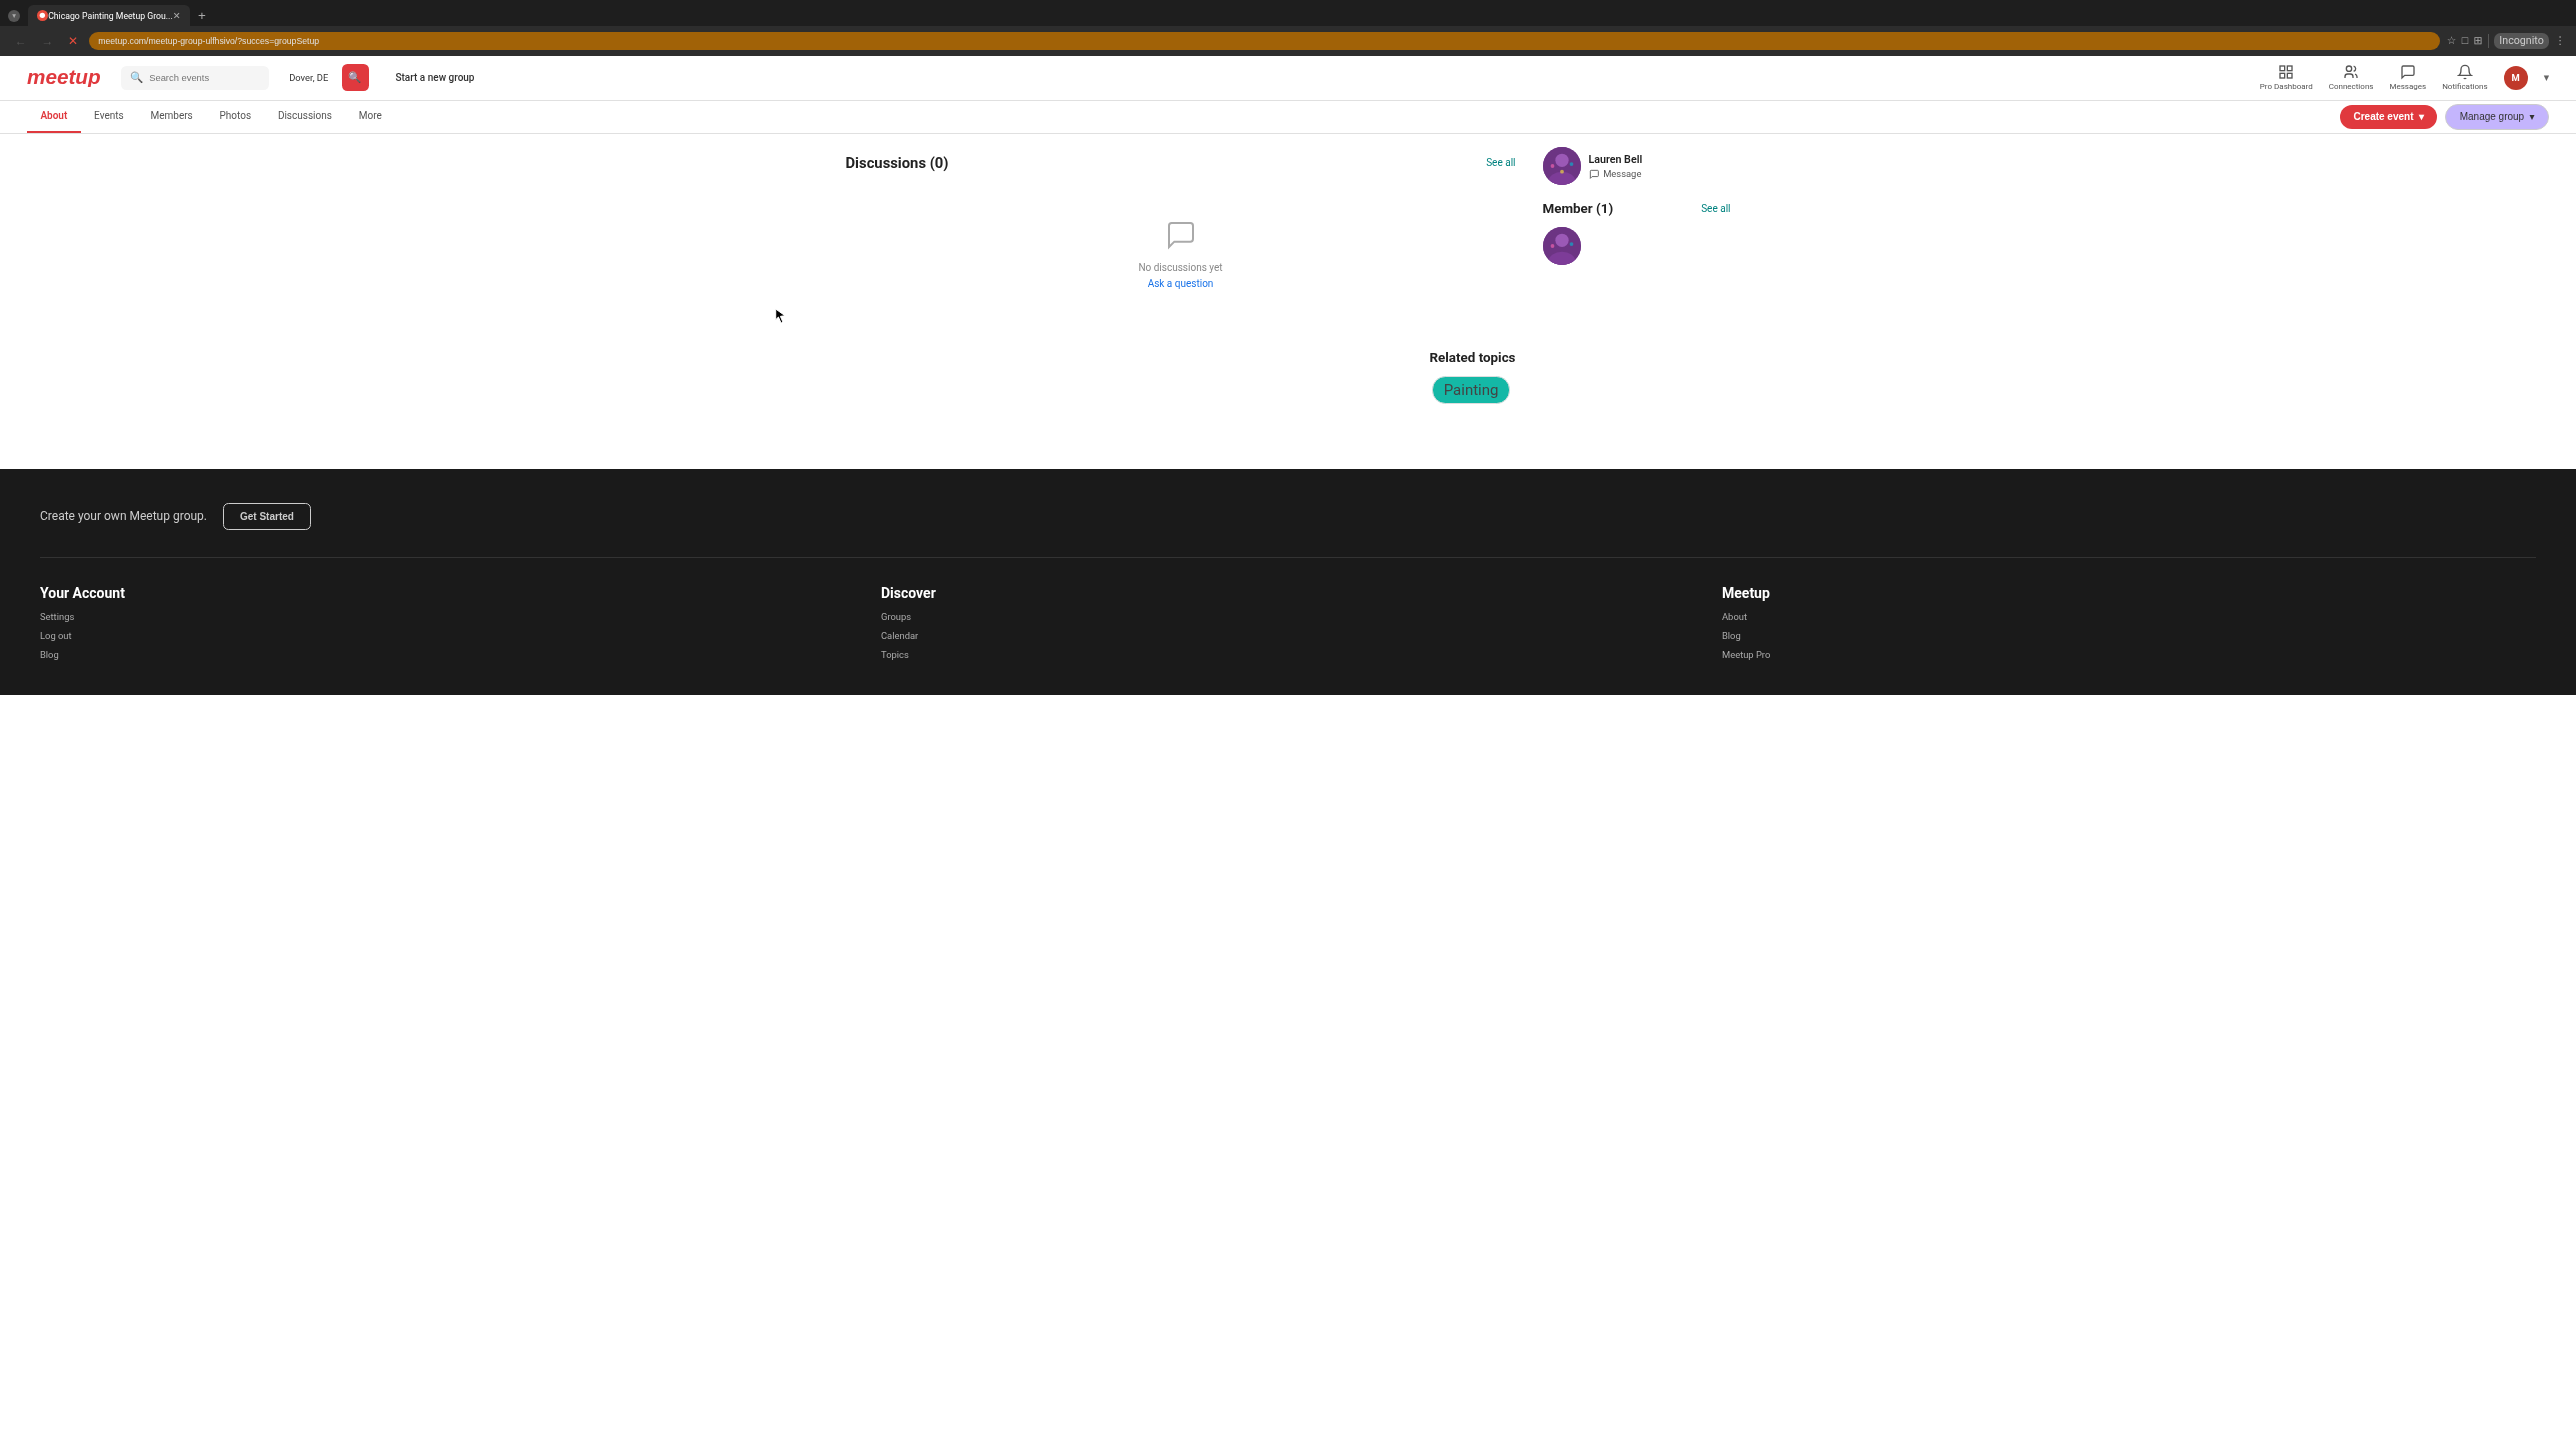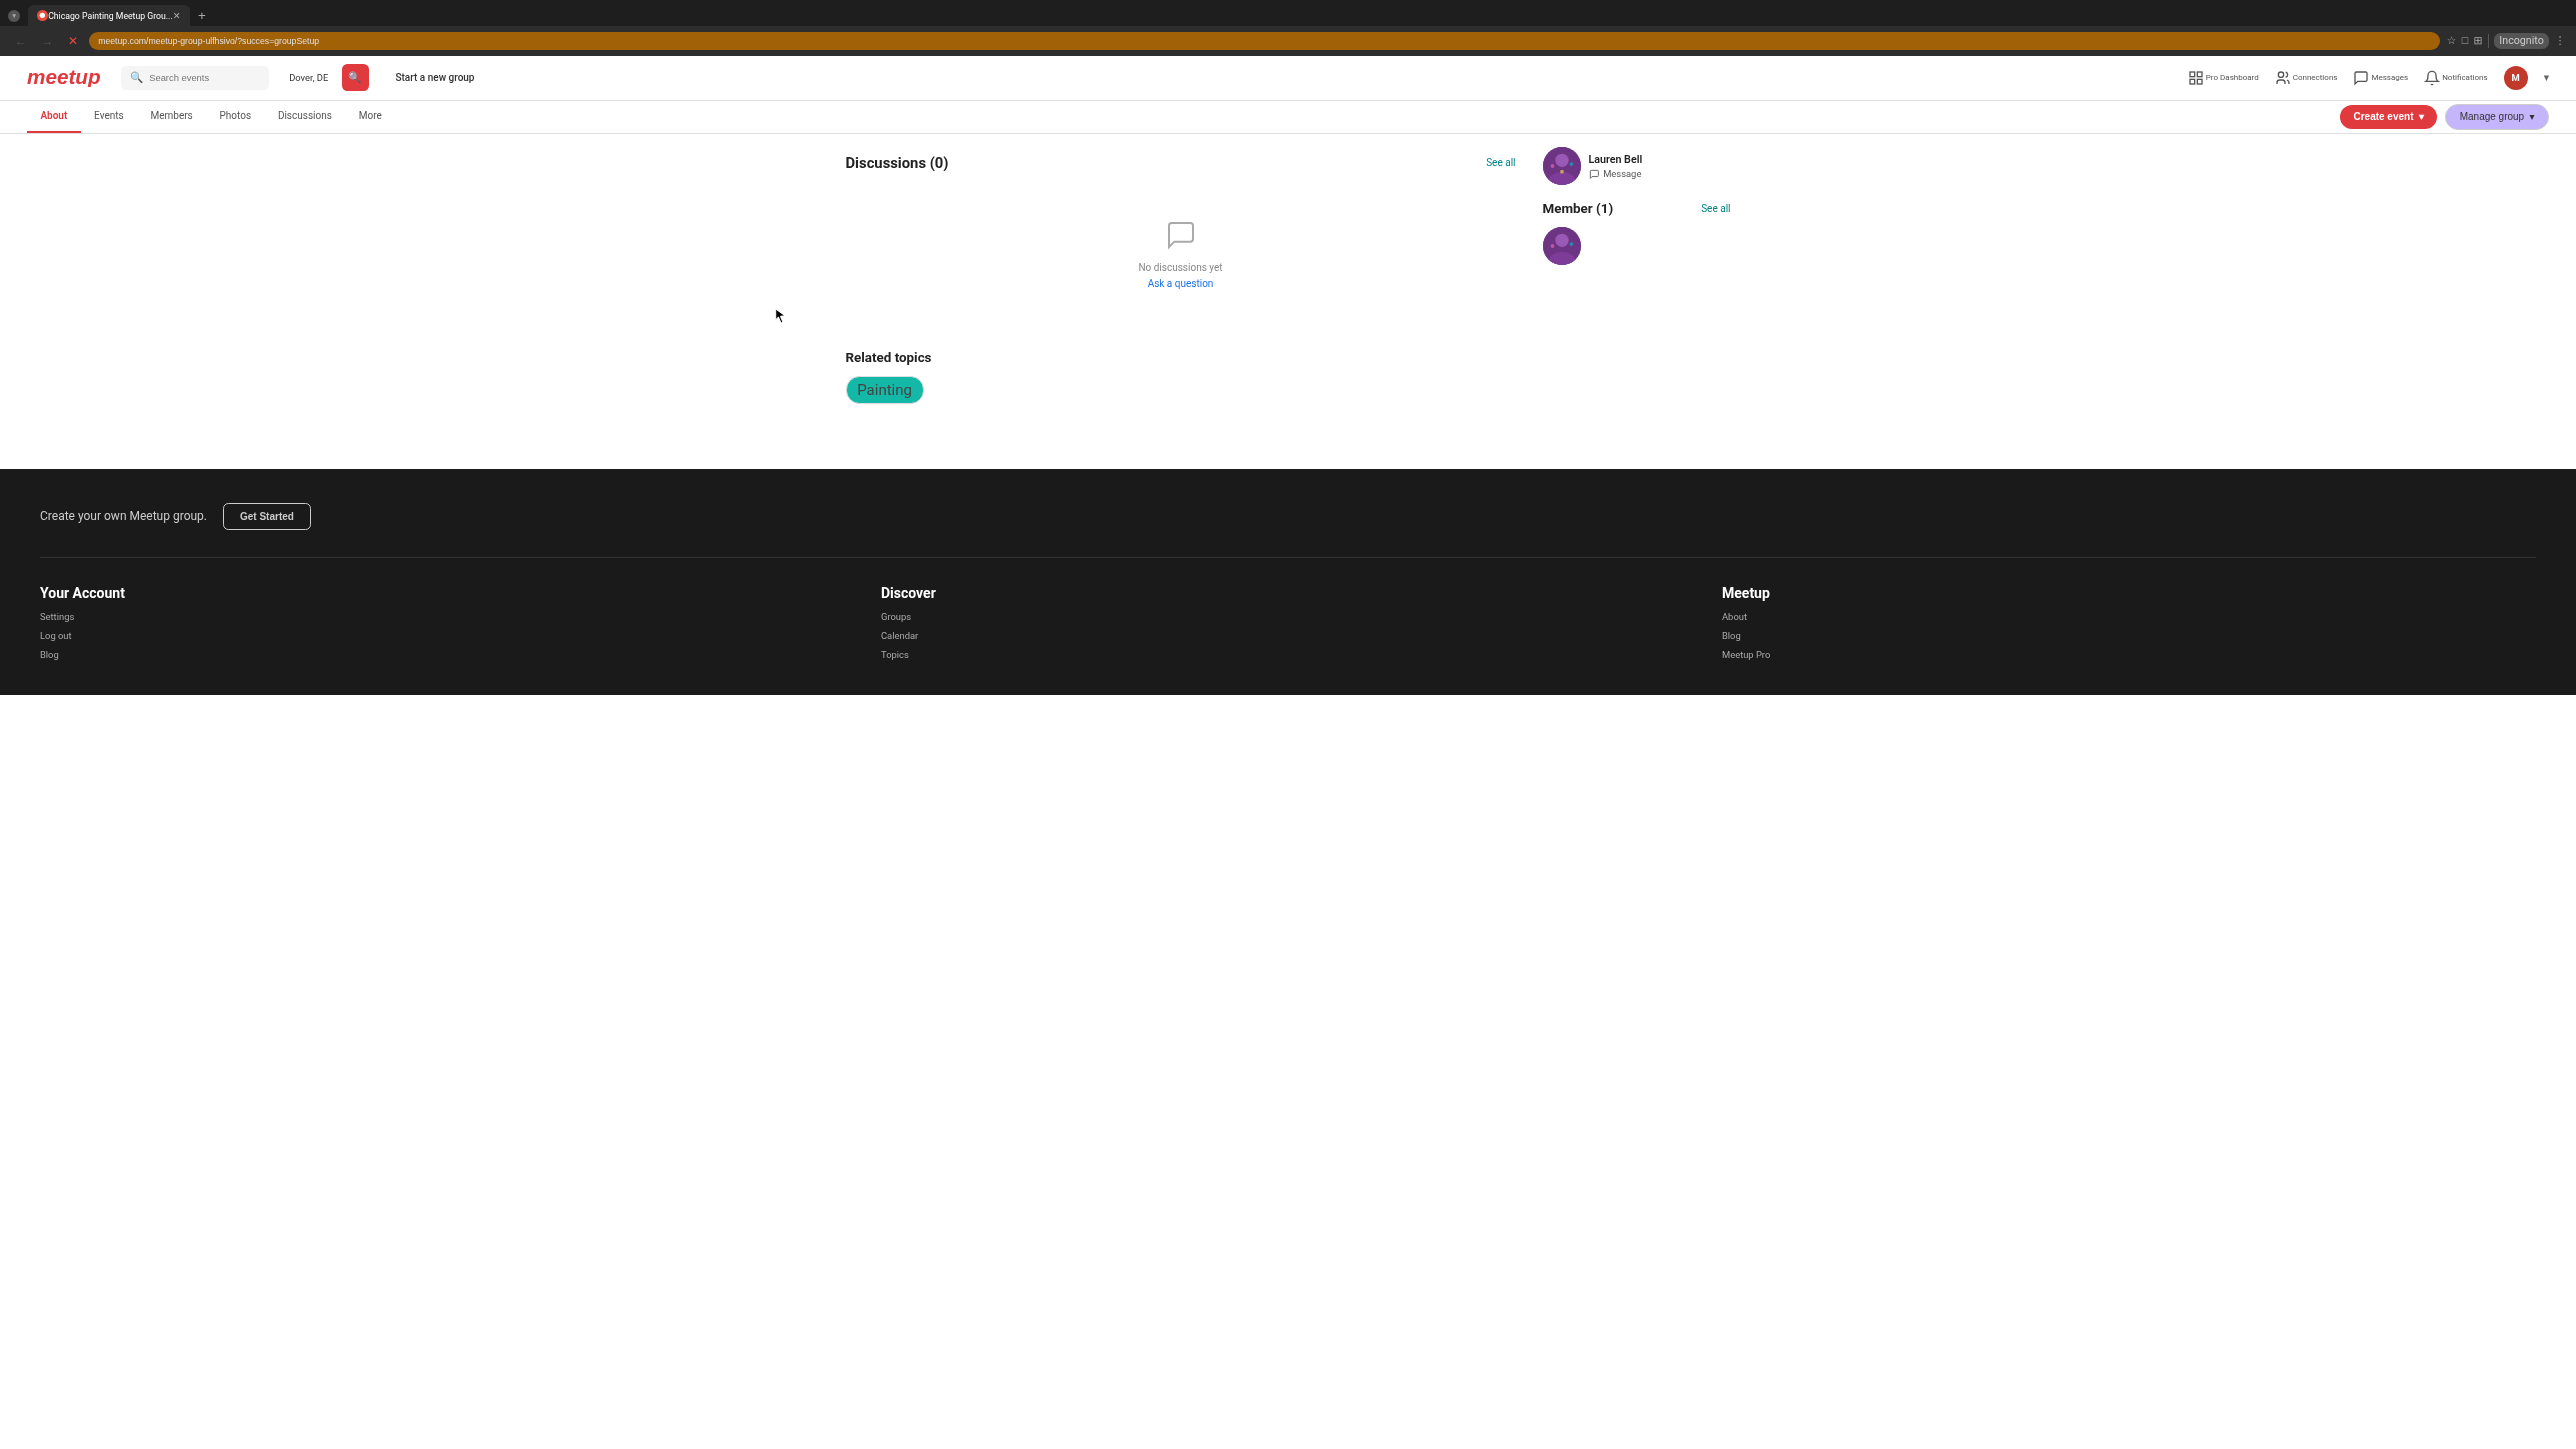--- a/index.html
+++ b/index.html
@@ -27,37 +27,37 @@
 
     
     .site-header { display: flex; align-items: center; padding: 8px 27px; border-bottom: 0.7px solid #e0e0e0; background: #fff; gap: 13.4px; }
     .logo { font-size: 19px; font-weight: 800; color: #e0393e; font-style: italic; cursor: pointer; margin-right: 6.7px; flex-shrink: 0; }
     .search-bar { display: flex; align-items: center; background: #f5f5f5; border-radius: 5.4px; padding: 5.4px 9.4px; gap: 5.4px; min-width: 148px; cursor: text; }
     .search-bar input { border: none; background: transparent; font-size: 9.4px; color: #666; outline: none; width: 107px; }
     .location-display { font-size: 9.4px; color: #333; margin-left: 6.7px; flex-shrink: 0; }
     .search-btn { background: #e0393e; border: none; border-radius: 5.4px; width: 27px; height: 27px; display: flex; align-items: center; justify-content: center; cursor: pointer; color: #fff; font-size: 12px; flex-shrink: 0; }
     .start-new-group-link { font-size: 10px; color: #333; text-decoration: none; font-weight: 500; margin-left: 13.4px; flex-shrink: 0; cursor: pointer; white-space: nowrap; }
     .header-nav { display: flex; align-items: center; gap: 16px; margin-left: auto; }
-    .header-nav-item { display: flex; flex-direction: row; align-items: center; gap: 2px; cursor: pointer; color: #555; font-size: 8px; }
+    .header-nav-item { display: flex; flex-direction: column; align-items: center; gap: 2px; cursor: pointer; color: #555; font-size: 8px; }
     .header-nav-item svg { width: 16px; height: 16px; }
     .header-nav-item span { font-size: 8px; }
     .avatar-circle { width: 24px; height: 24px; border-radius: 50%; background: #c0392b; display: flex; align-items: center; justify-content: center; color: #fff; font-size: 9.4px; font-weight: bold; cursor: pointer; }
     .dropdown-arrow { color: #666; font-size: 10.7px; cursor: pointer; }
 
     
     .sub-nav { display: flex; align-items: center; padding: 0 27px; border-bottom: 0.7px solid #e0e0e0; background: #fff; gap: 0; }
     .sub-nav-item { padding: 9.4px 13.4px; font-size: 10px; color: #555; cursor: pointer; border-bottom: 2px solid transparent; text-decoration: none; }
     .sub-nav-item.active { color: #e0393e; border-bottom: 2px solid #e0393e; font-weight: 600; }
     .sub-nav-actions { margin-left: auto; display: flex; gap: 8px; align-items: center; }
     .create-event-btn { background: #e0393e; color: #fff; border: none; border-radius: 16px; padding: 6.7px 13.4px; font-size: 10px; font-weight: 600; cursor: pointer; display: flex; align-items: center; gap: 5.4px; }
     .manage-group-btn { background: #c4b5fd; color: #333; border: 0.7px solid #ccc; border-radius: 16px; padding: 6.7px 13.4px; font-size: 10px; font-weight: 500; cursor: pointer; display: flex; align-items: center; gap: 5.4px; }
 
     
     .main-content { display: flex; padding: 0 27px; max-width: 939px; margin: 0 auto; gap: 27px; }
-    .left-column { flex: 1; padding: 20px 0; }
+    .left-column { flex: 1; padding: 20px 0; text-align: right; }
     .right-column { width: 188px; padding: 13.4px 0; flex-shrink: 0; }
 
     
     .section-header { display: flex; align-items: center; justify-content: space-between; margin-bottom: 13.4px; }
     .section-title { font-size: 14.8px; font-weight: 700; color: #222; }
     .see-all-link { font-size: 10px; color: #1a73e8; cursor: pointer; text-decoration: none; }
     .see-all-link.teal { color: #00827f; }
 
     .empty-discussions { display: flex; flex-direction: column; align-items: center; justify-content: center; padding: 34px 0; color: #888; }
     .empty-discussions svg { width: 32px; height: 32px; margin-bottom: 10.7px; color: #aaa; }

